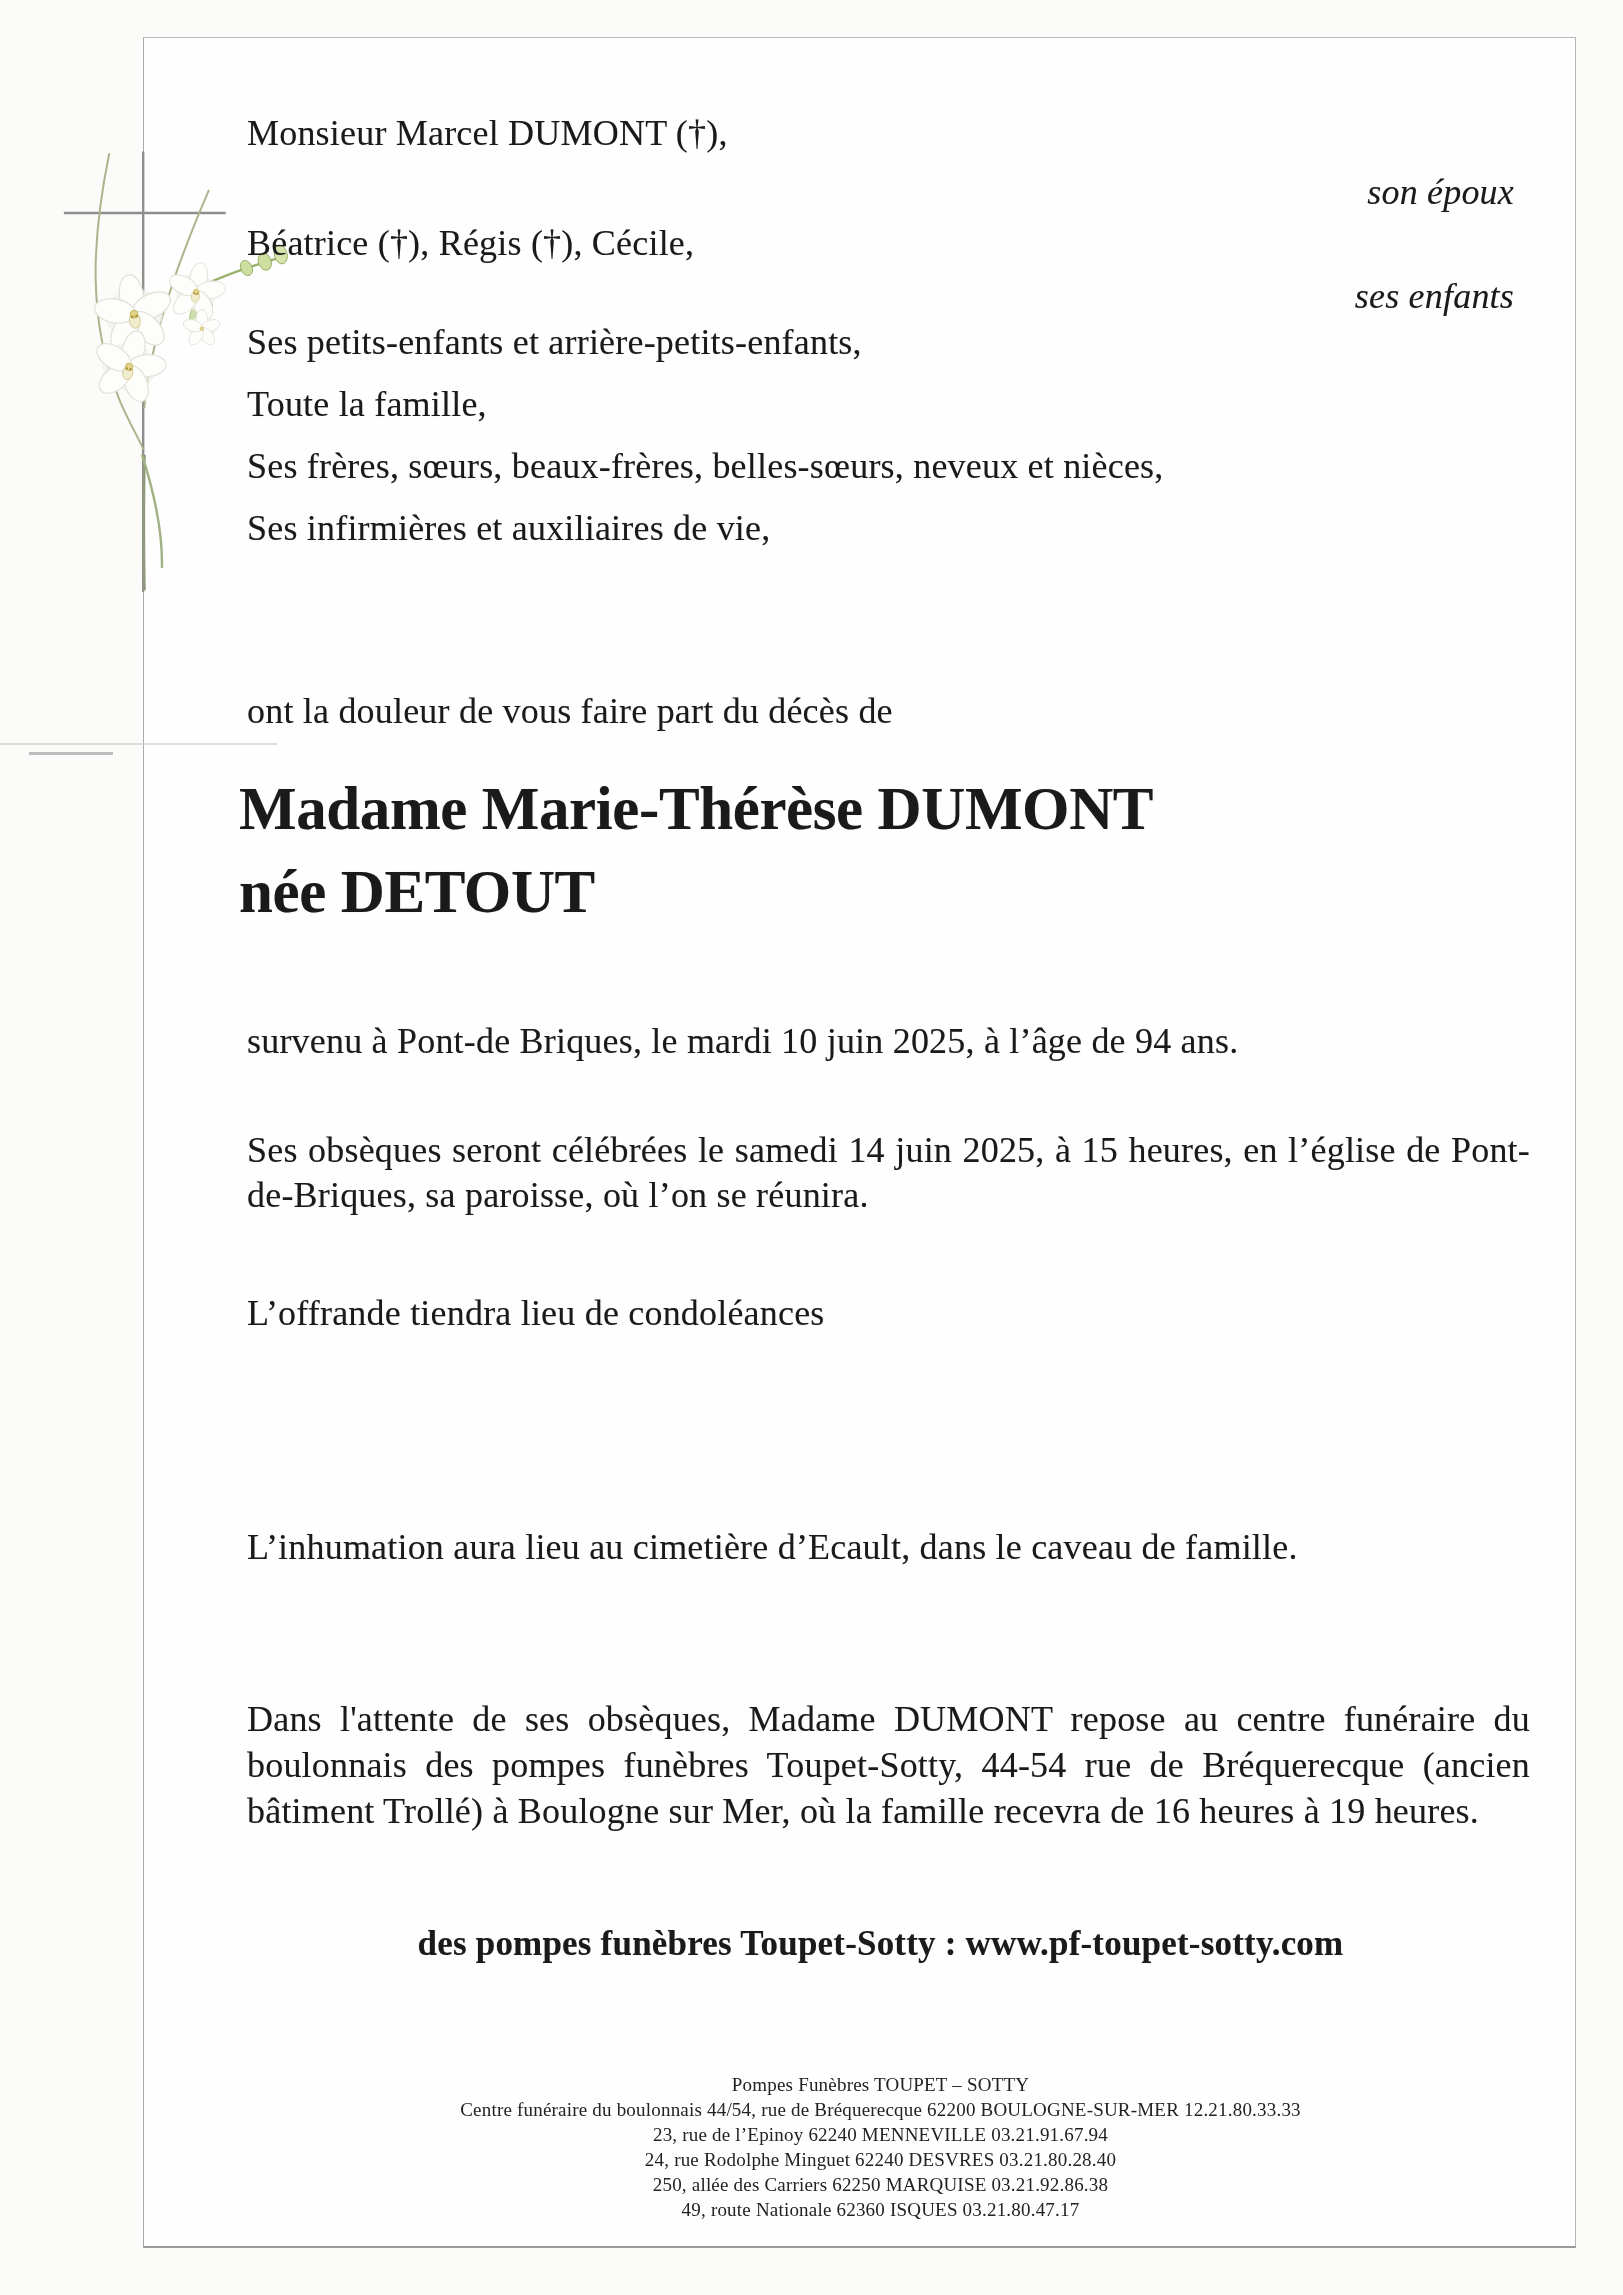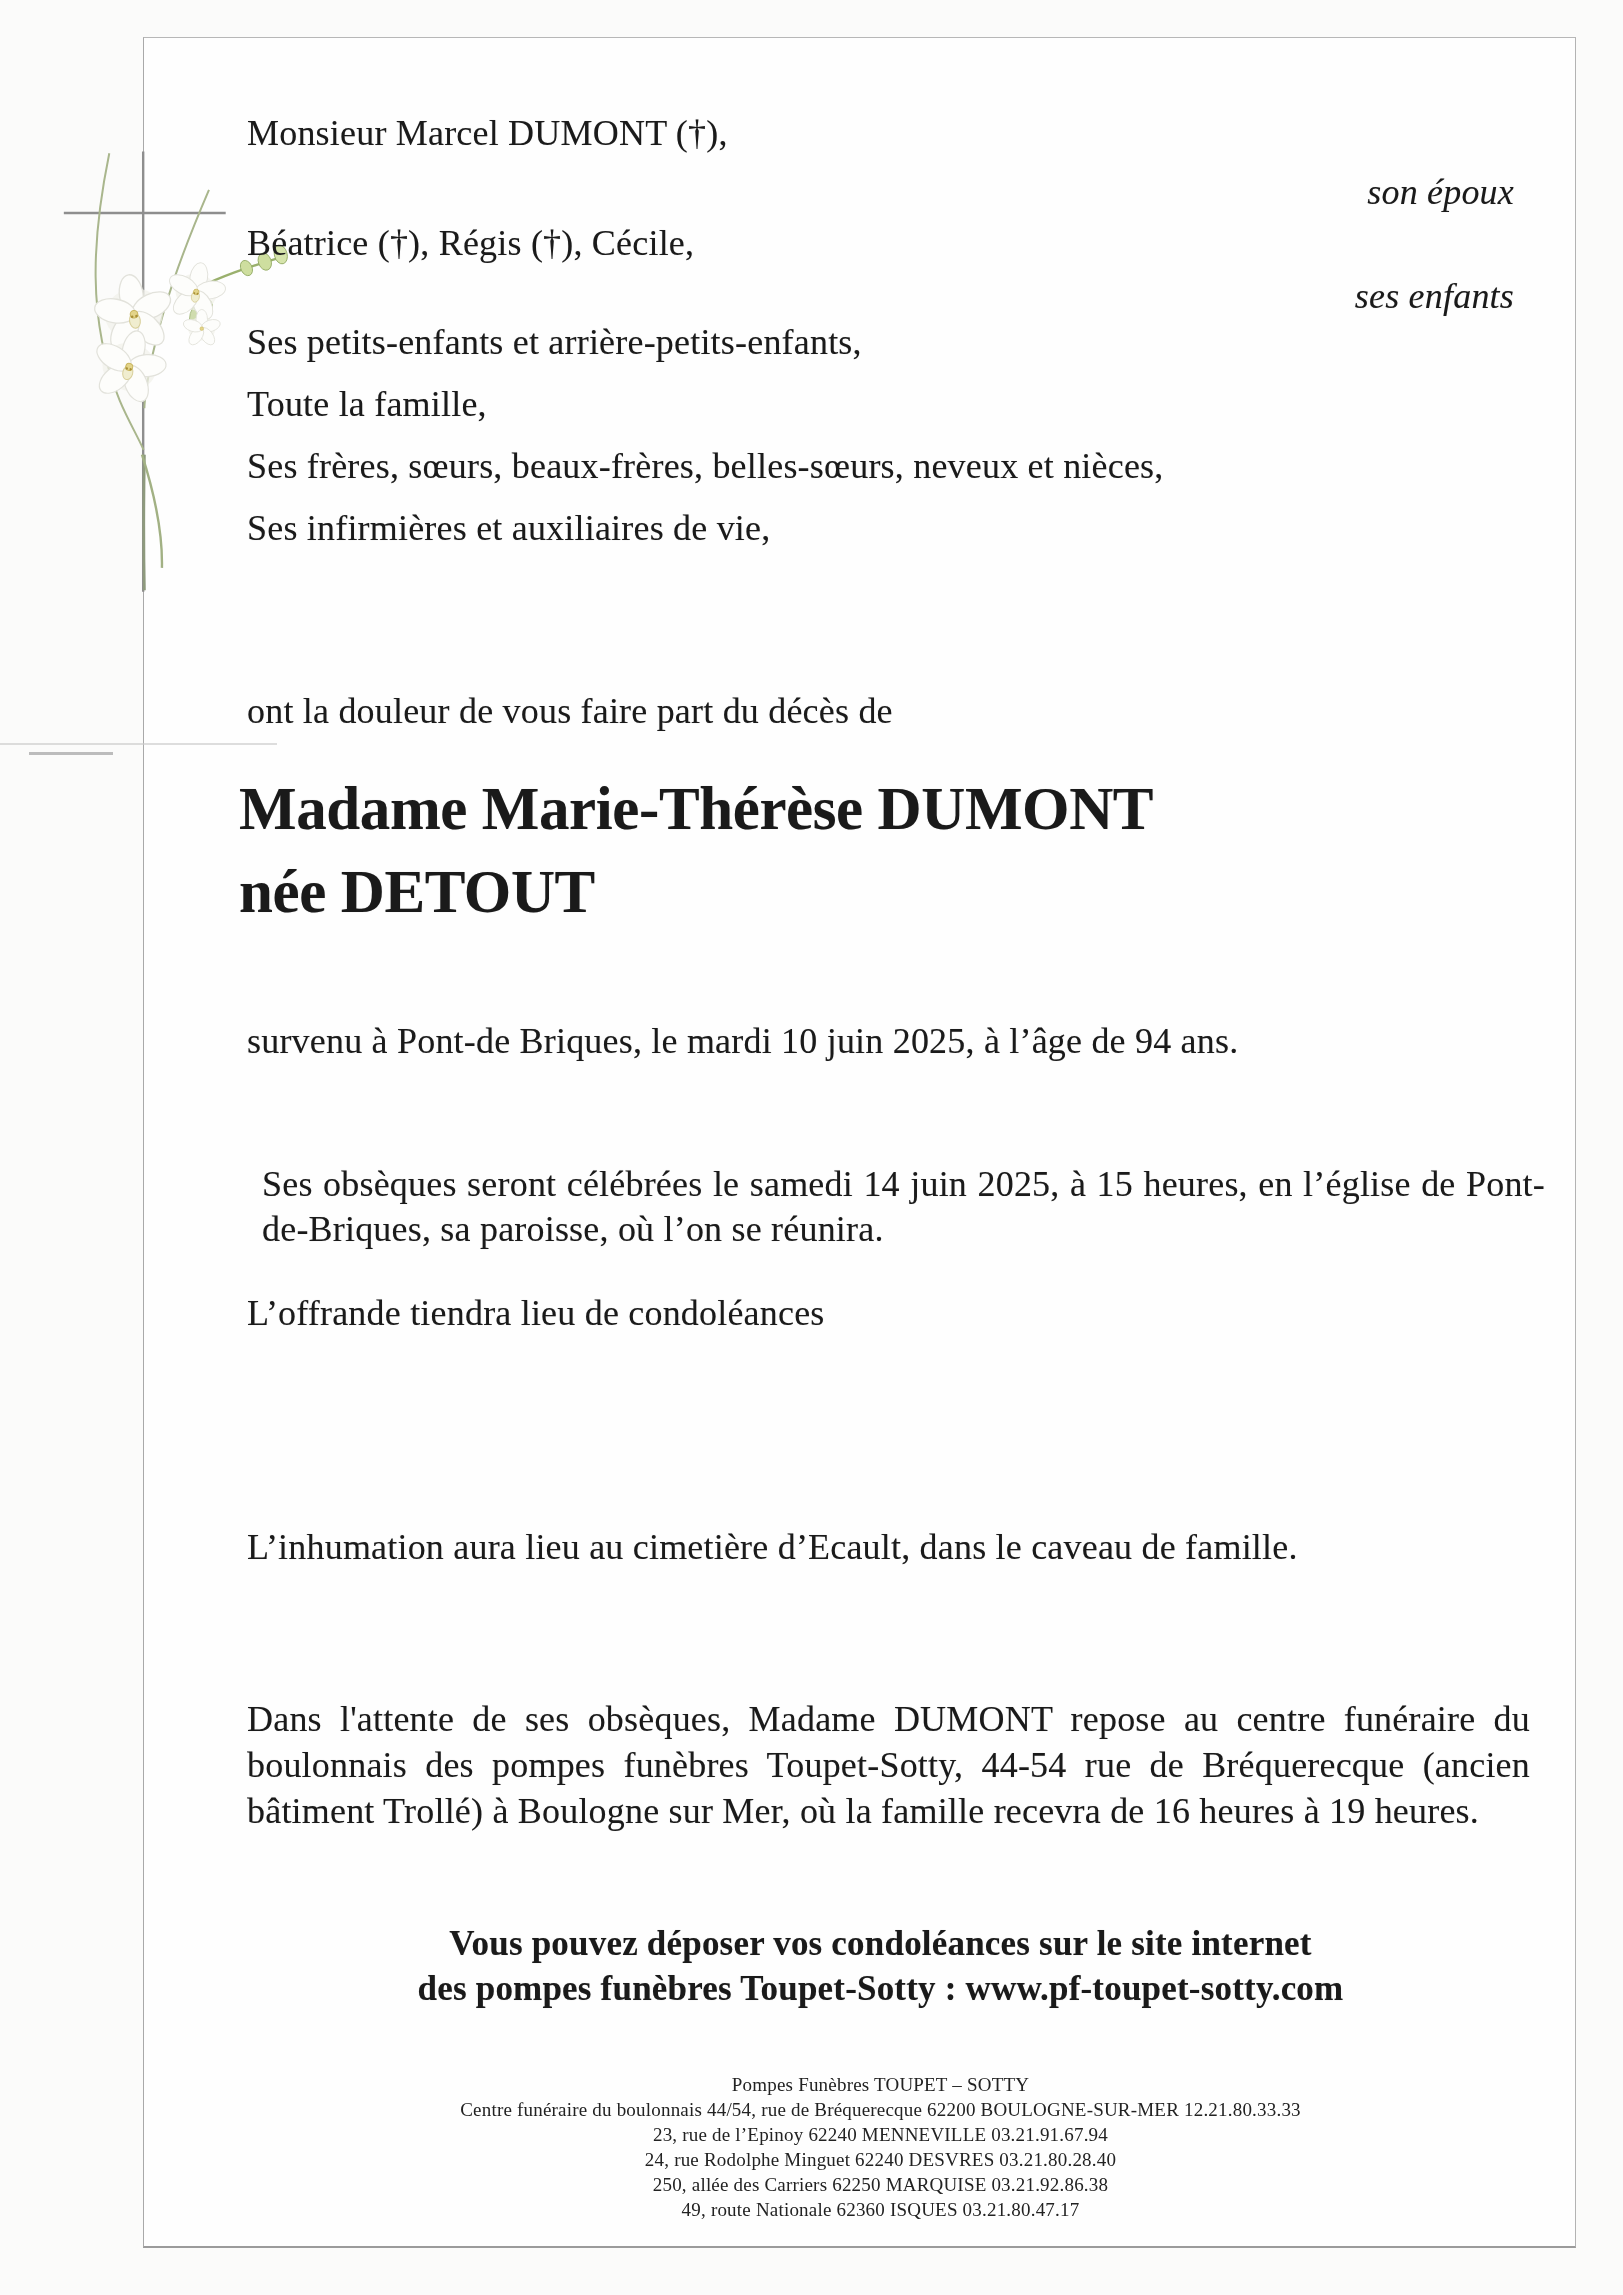--- a/index.html
+++ b/index.html
@@ -127,30 +127,29 @@
 
   <div class="txt nowrap" style="left:247px;top:690px;">ont la douleur de vous faire part du décès de</div>
 
   <div class="txt title-block">
     <div>Madame Marie-Thérèse DUMONT</div>
     <div>née DETOUT</div>
   </div>
 
   <div class="txt nowrap" style="left:247px;top:1020px;">survenu à Pont-de Briques, le mardi 10 juin 2025, à l’âge de 94 ans.</div>
 
-  <div class="txt para" style="top:1162px;margin-left:15px;">Ses obsèques seront célébrées le samedi 14 juin 2025, à 15 heures, en l’église de Pont-de-Briques, sa paroisse, où l’on se réunira.</div>
+  <div class="txt para" style="top:1128px;">Ses obsèques seront célébrées le samedi 14 juin 2025, à 15 heures, en l’église de Pont-de-Briques, sa paroisse, où l’on se réunira.</div>
 
   <div class="txt nowrap" style="left:247px;top:1292px;">L’offrande tiendra lieu de condoléances</div>
 
   <div class="txt nowrap" style="left:247px;top:1526px;">L’inhumation aura lieu au cimetière d’Ecault, dans le caveau de famille.</div>
 
   <div class="txt para" style="top:1696px;line-height:46px;">Dans l'attente de ses obsèques, Madame DUMONT repose au centre funéraire du boulonnais des pompes funèbres Toupet-Sotty, 44-54 rue de Bréquerecque (ancien bâtiment Trollé) à Boulogne sur Mer, où la famille recevra de 16 heures à 19 heures.</div>
 
   <div class="txt cond">
-    <div>Vous pouvez déposer vos condoléances sur le site internet</div>
     <div>des pompes funèbres Toupet-Sotty : www.pf-toupet-sotty.com</div>
   </div>
 
   <div class="txt footer">
     <div>Pompes Funèbres TOUPET – SOTTY</div>
     <div>Centre funéraire du boulonnais 44/54, rue de Bréquerecque 62200 BOULOGNE-SUR-MER  12.21.80.33.33</div>
     <div>23, rue de l’Epinoy 62240 MENNEVILLE  03.21.91.67.94</div>
     <div>24, rue Rodolphe Minguet 62240 DESVRES 03.21.80.28.40</div>
     <div>250, allée des Carriers  62250 MARQUISE  03.21.92.86.38</div>
     <div>49, route Nationale 62360 ISQUES 03.21.80.47.17</div>

